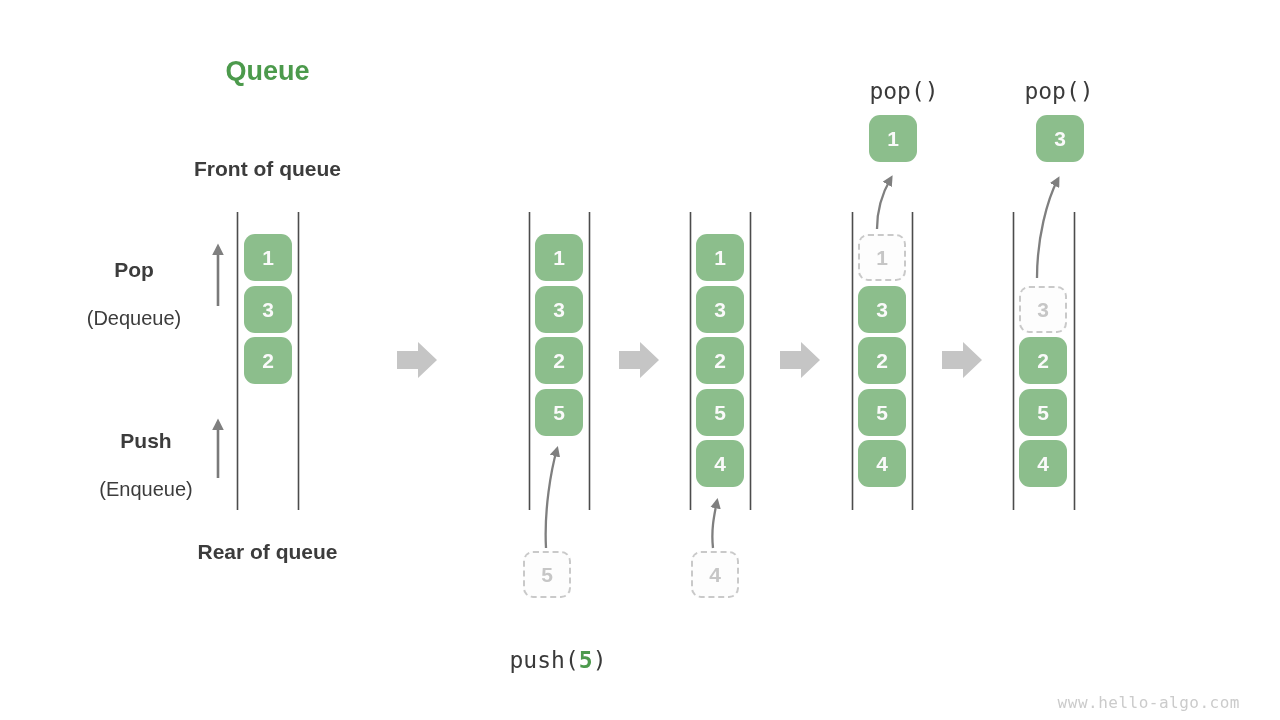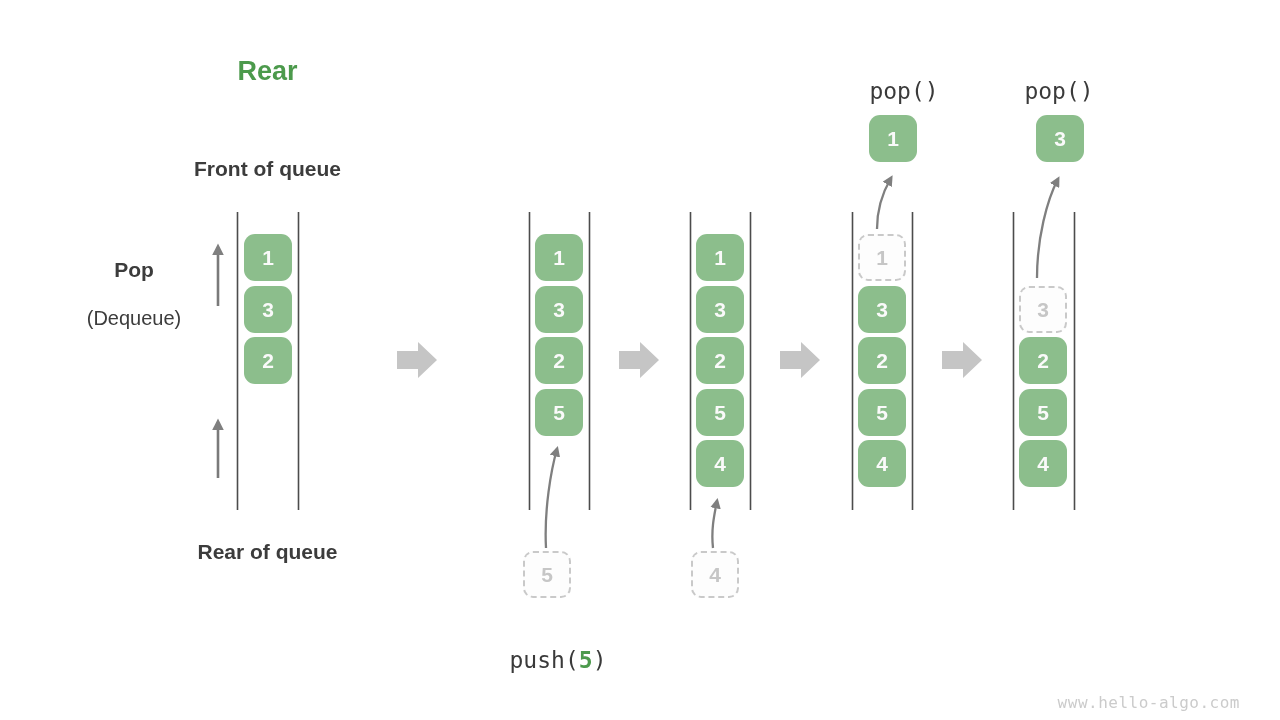--- a/index.html
+++ b/index.html
@@ -117,31 +117,35 @@
     </g>
 
     <g stroke="#7F7F7F" stroke-width="2.3" fill="none">
       <path d="M546 548 C544 510 551 470 557 449" marker-end="url(#ah)"></path>
       <path d="M713 548 C711 530 714 516 717 501" marker-end="url(#ah)"></path>
       <path d="M877 229 C877 208 884 190 891 178" marker-end="url(#ah)"></path>
       <path d="M1037 278 C1037 238 1047 200 1058 179" marker-end="url(#ah)"></path>
     </g>
   </svg>
 
-  <div class="txt title" style="left:165px; top:56px; width:205px;">Rear</div>
+  <div class="txt title" style="left:165px; top:56px; width:205px;">Queue</div>
 
   <div class="txt heading" style="left:140px; top:157px; width:255px;">Front of queue</div>
 
   <div class="txt heading" style="left:140px; top:540px; width:255px;">Rear of queue</div>
 
   <div class="txt side-label" style="left:44px; top:258px; width:180px;">
     <div class="main">Pop</div>
     <div class="sub">(Dequeue)</div>
   </div>
 
+  <div class="txt side-label" style="left:56px; top:429px; width:180px;">
+    <div class="main">Push</div>
+    <div class="sub">(Enqueue)</div>
+  </div>
 
   <div class="txt op mono" style="left:824px; top:61px; width:160px;">pop()</div>
   <div class="txt op mono" style="left:979px; top:61px; width:160px;">pop()</div>
 
   <div class="txt op mono" style="left:478px; top:630px; width:160px;"><span>push(</span><span class="arg">5</span><span>)</span></div>
 
   <div class="item green" style="left:244px; top:234px;">1</div>
   <div class="item green" style="left:244px; top:286px;">3</div>
   <div class="item green" style="left:244px; top:337px;">2</div>
 

